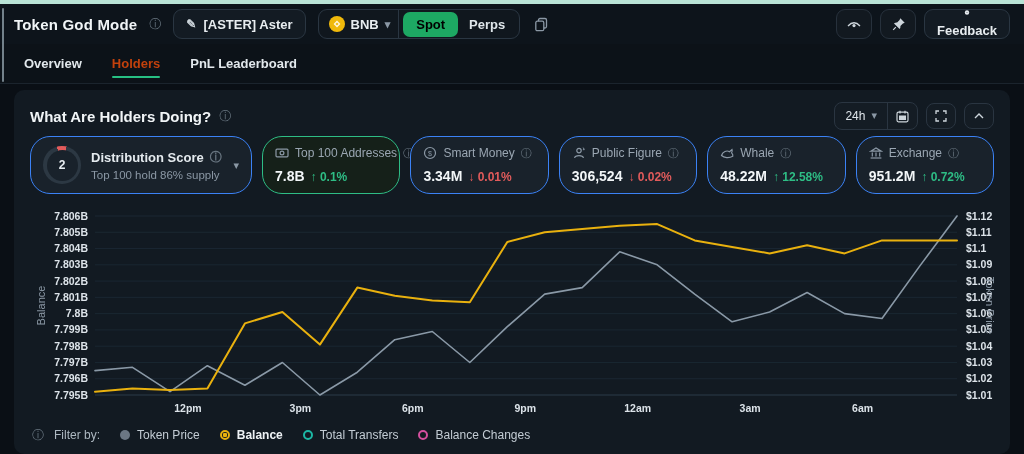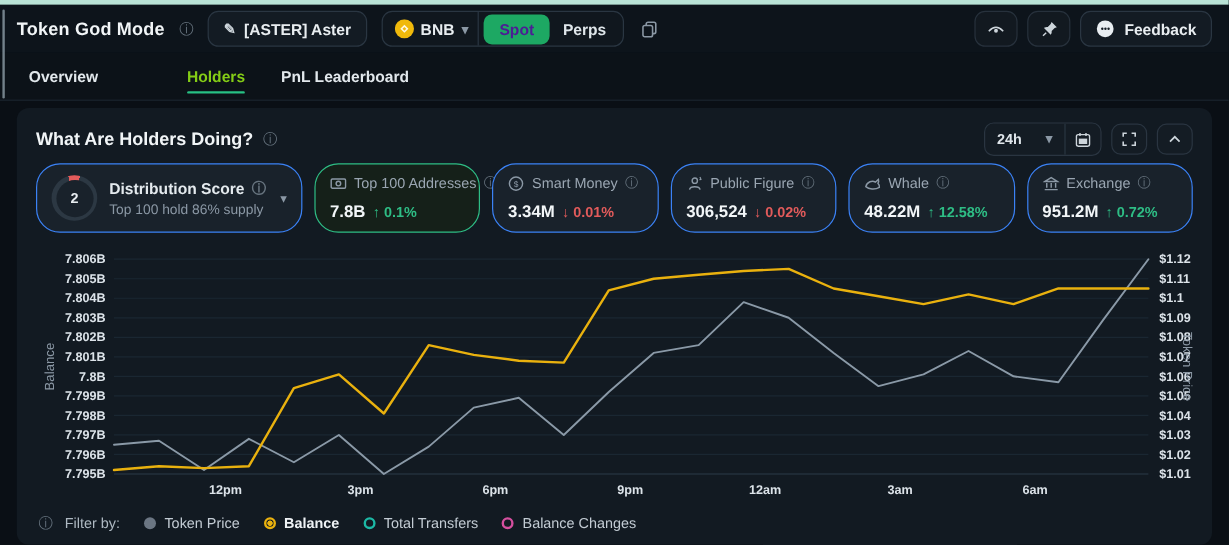--- a/index.html
+++ b/index.html
@@ -13,39 +13,39 @@
   .apptitle { font-size:15px; font-weight:700; color:#f1f5f7; letter-spacing:.2px; }
   .ic-info { color:#67747f; font-size:12px; line-height:1; }
   .btn { display:flex; align-items:center; gap:7px; height:30px; padding:0 12px;
          border:1px solid #2a3642; border-radius:9px; background:#131b23;
          color:#e8edf0; font-size:13px; font-weight:600; cursor:pointer; }
   .pencil { color:#cdd5db; font-size:12px; }
   .market { display:flex; align-items:center; height:30px; border:1px solid #2a3642; border-radius:9px; background:#10171e; padding:0 3px 0 10px; }
   .bnb { display:flex; align-items:center; gap:6px; font-size:13px; font-weight:600; padding-right:8px;justify-content:space-between; }
   .chev { color:#8b98a5; font-size:11px; }
   .vdiv { width:1px; align-self:stretch; background:#2a3642; margin-right:4px; }
-  .spot { background:#1da863; color:#4c1d95; font-weight:700; font-size:13px; padding:5px 13px; border-radius:7px; }
+  .spot { background:#1da863; color:#000000; font-weight:700; font-size:13px; padding:5px 13px; border-radius:7px; }
   .perps { color:#dfe6ea; font-size:13px; font-weight:600; padding:0 11px; }
   .ghost-ic { margin-left:2px; display:flex; align-items:center; }
   .right-cluster { margin-left:auto; display:flex; align-items:center; gap:8px; }
   .sqbtn { width:36px; height:30px; border:1px solid #27313c; border-radius:9px; background:#121920; display:flex; align-items:center; justify-content:center; cursor:pointer; }
-  .feedback { gap:8px; font-weight:600; }
+  .feedback { gap:8px; font-weight:600;flex-direction:column; }
 
   .tabbar { height:40px; display:flex; align-items:flex-start; gap:30px; padding:0 24px; background:#0c1218; border-bottom:1px solid #1b242d; }
   .tab { position:relative; height:100%; display:flex; align-items:center; font-size:13px; font-weight:600; color:#e2e8ec; cursor:pointer; }
-  .tab.active { color:#84cc16;margin-left:44px; }
+  .tab.active { color:#c2410c; }
   .tab.active::after { content:""; position:absolute; left:0; right:0; bottom:5px; height:2px; border-radius:2px; background:#27c083; }
 
   .panel { margin:6px 14px 0; background:#121a22; border-radius:10px; padding:10px 16px 4px; height:364px; }
   .panel-head { display:flex; align-items:center; height:32px; }
   .panel-title { font-size:15px; font-weight:700; color:#f1f5f7; }
   .panel-head .ic-info { margin-left:8px; }
   .head-controls { margin-left:auto; display:flex; align-items:center; gap:8px; }
   .range { display:flex; align-items:center; height:28px; border:1px solid #2a3541; border-radius:8px; background:#141c24; overflow:hidden; }
-  .range-time { display:flex; align-items:flex-start; gap:20px; padding:0 10px; font-size:12px; font-weight:700; color:#dfe5ea; cursor:pointer; }
+  .range-time { display:flex; align-items:flex-start; gap:6px; padding:0 10px; font-size:12px; font-weight:400; color:#dfe5ea; cursor:pointer; }
   .range-cal { width:30px; height:100%; display:flex; align-items:center; justify-content:center; border-left:1px solid #2a3541; cursor:pointer; }
   .mini { width:30px; height:26px; border:1px solid #2a3541; border-radius:8px; background:#141c24; display:flex; align-items:center; justify-content:center; cursor:pointer; }
 
   .cards { display:flex; gap:10px; margin-top:4px; }
   .card { background:#19222b; border:1px solid #3b82f6; border-radius:20px; padding:9px 12px; flex:1; min-width:0; cursor:pointer; }
   .card.dist { flex:0 0 222px; display:flex; align-items:center; gap:10px; padding:8px 12px; }
   .card.sel { border-color:#2ebd85; background:#152019; }
   .gauge { width:38px; height:38px; border-radius:50%; flex:none;
            background:conic-gradient(from -16deg,#e25b5b 0 30deg,#2c3843 30deg 360deg);
            display:flex; align-items:center; justify-content:center; }

